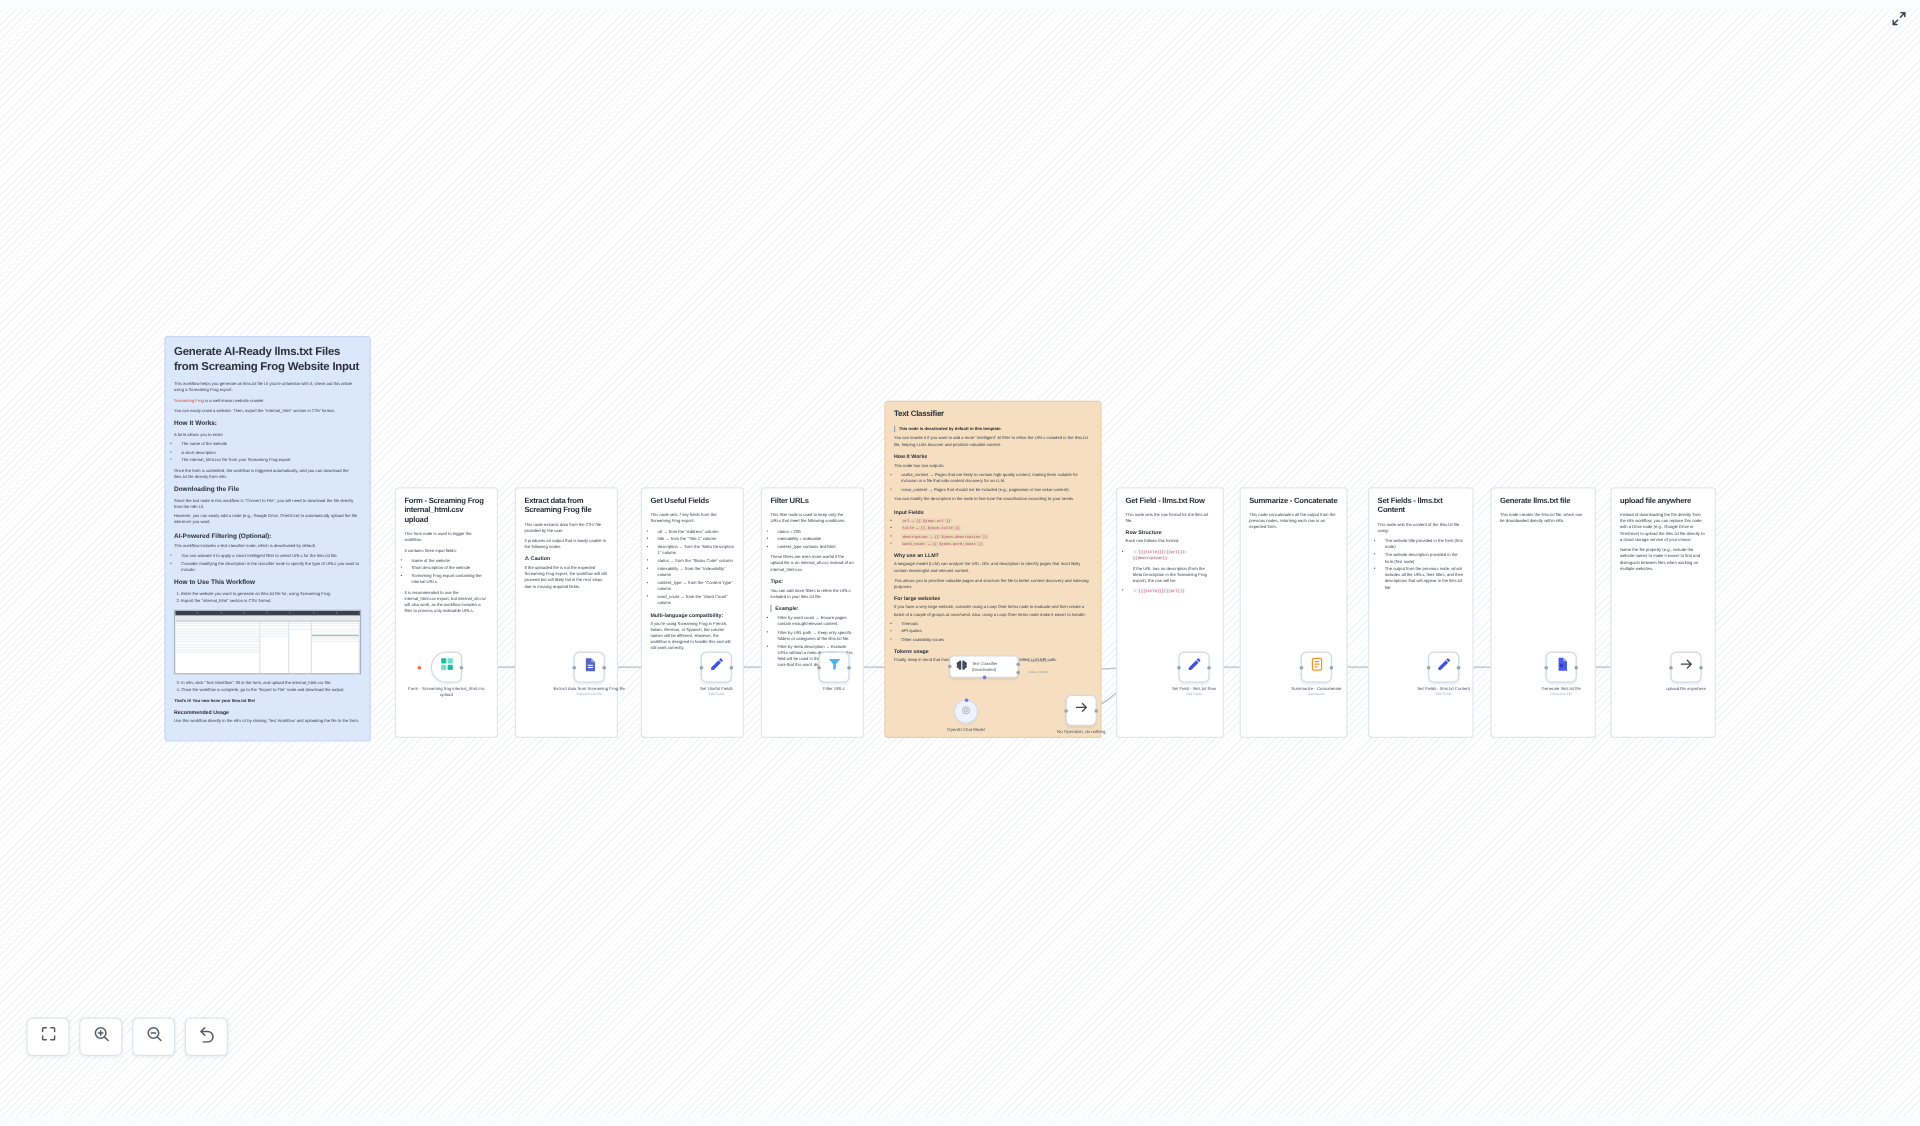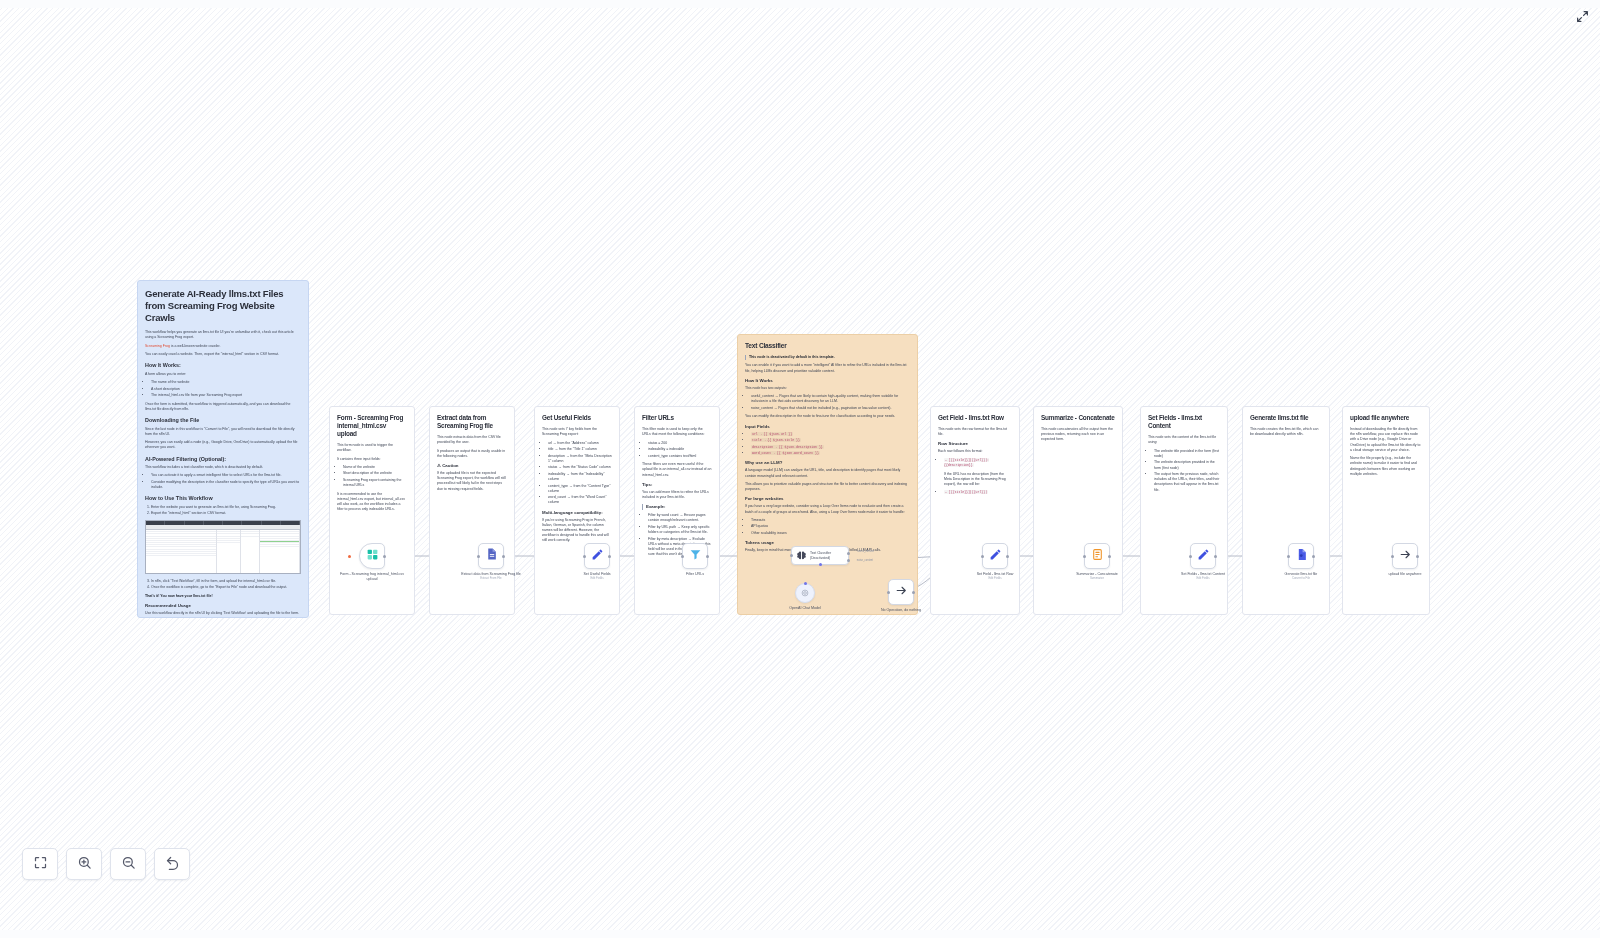--- a/index.html
+++ b/index.html
@@ -184,21 +184,21 @@
       <path d="M1092 556 H 1170"></path>
       <path d="M1197 556 H 1268"></path>
       <path d="M1294 556 H 1372"></path>
     </g>
     <g stroke="#9aa1e8" stroke-width="1" fill="none" stroke-dasharray="2.5,2">
       <path d="M818 572 C 810 582, 795 582, 786 586"></path>
     </g>
   </svg>
 
   <div class="note blue" style="left:137px; top:280px; width:172px; height:338px;">
-    <h1>Generate AI-Ready llms.txt Files from Screaming Frog Website Crawls</h1>
+    <h1>Generate AI-Ready llms.txt Files from Screaming Frog Website Input</h1>
     <p><span>This workflow helps you generate an llms.txt file UI you're unfamiliar with it, check out this article using a Screaming Frog export.</span></p>
     <p>
       <span class="rd">Screaming Frog</span>
       <span>is a well-known website crawler.</span>
     </p>
     <p>You can easily crawl a website. Then, export the "internal_html" section in CSV format.</p>
 
     <h2>How It Works:</h2>
     <p>A form allows you to enter:</p>
     <ul>

